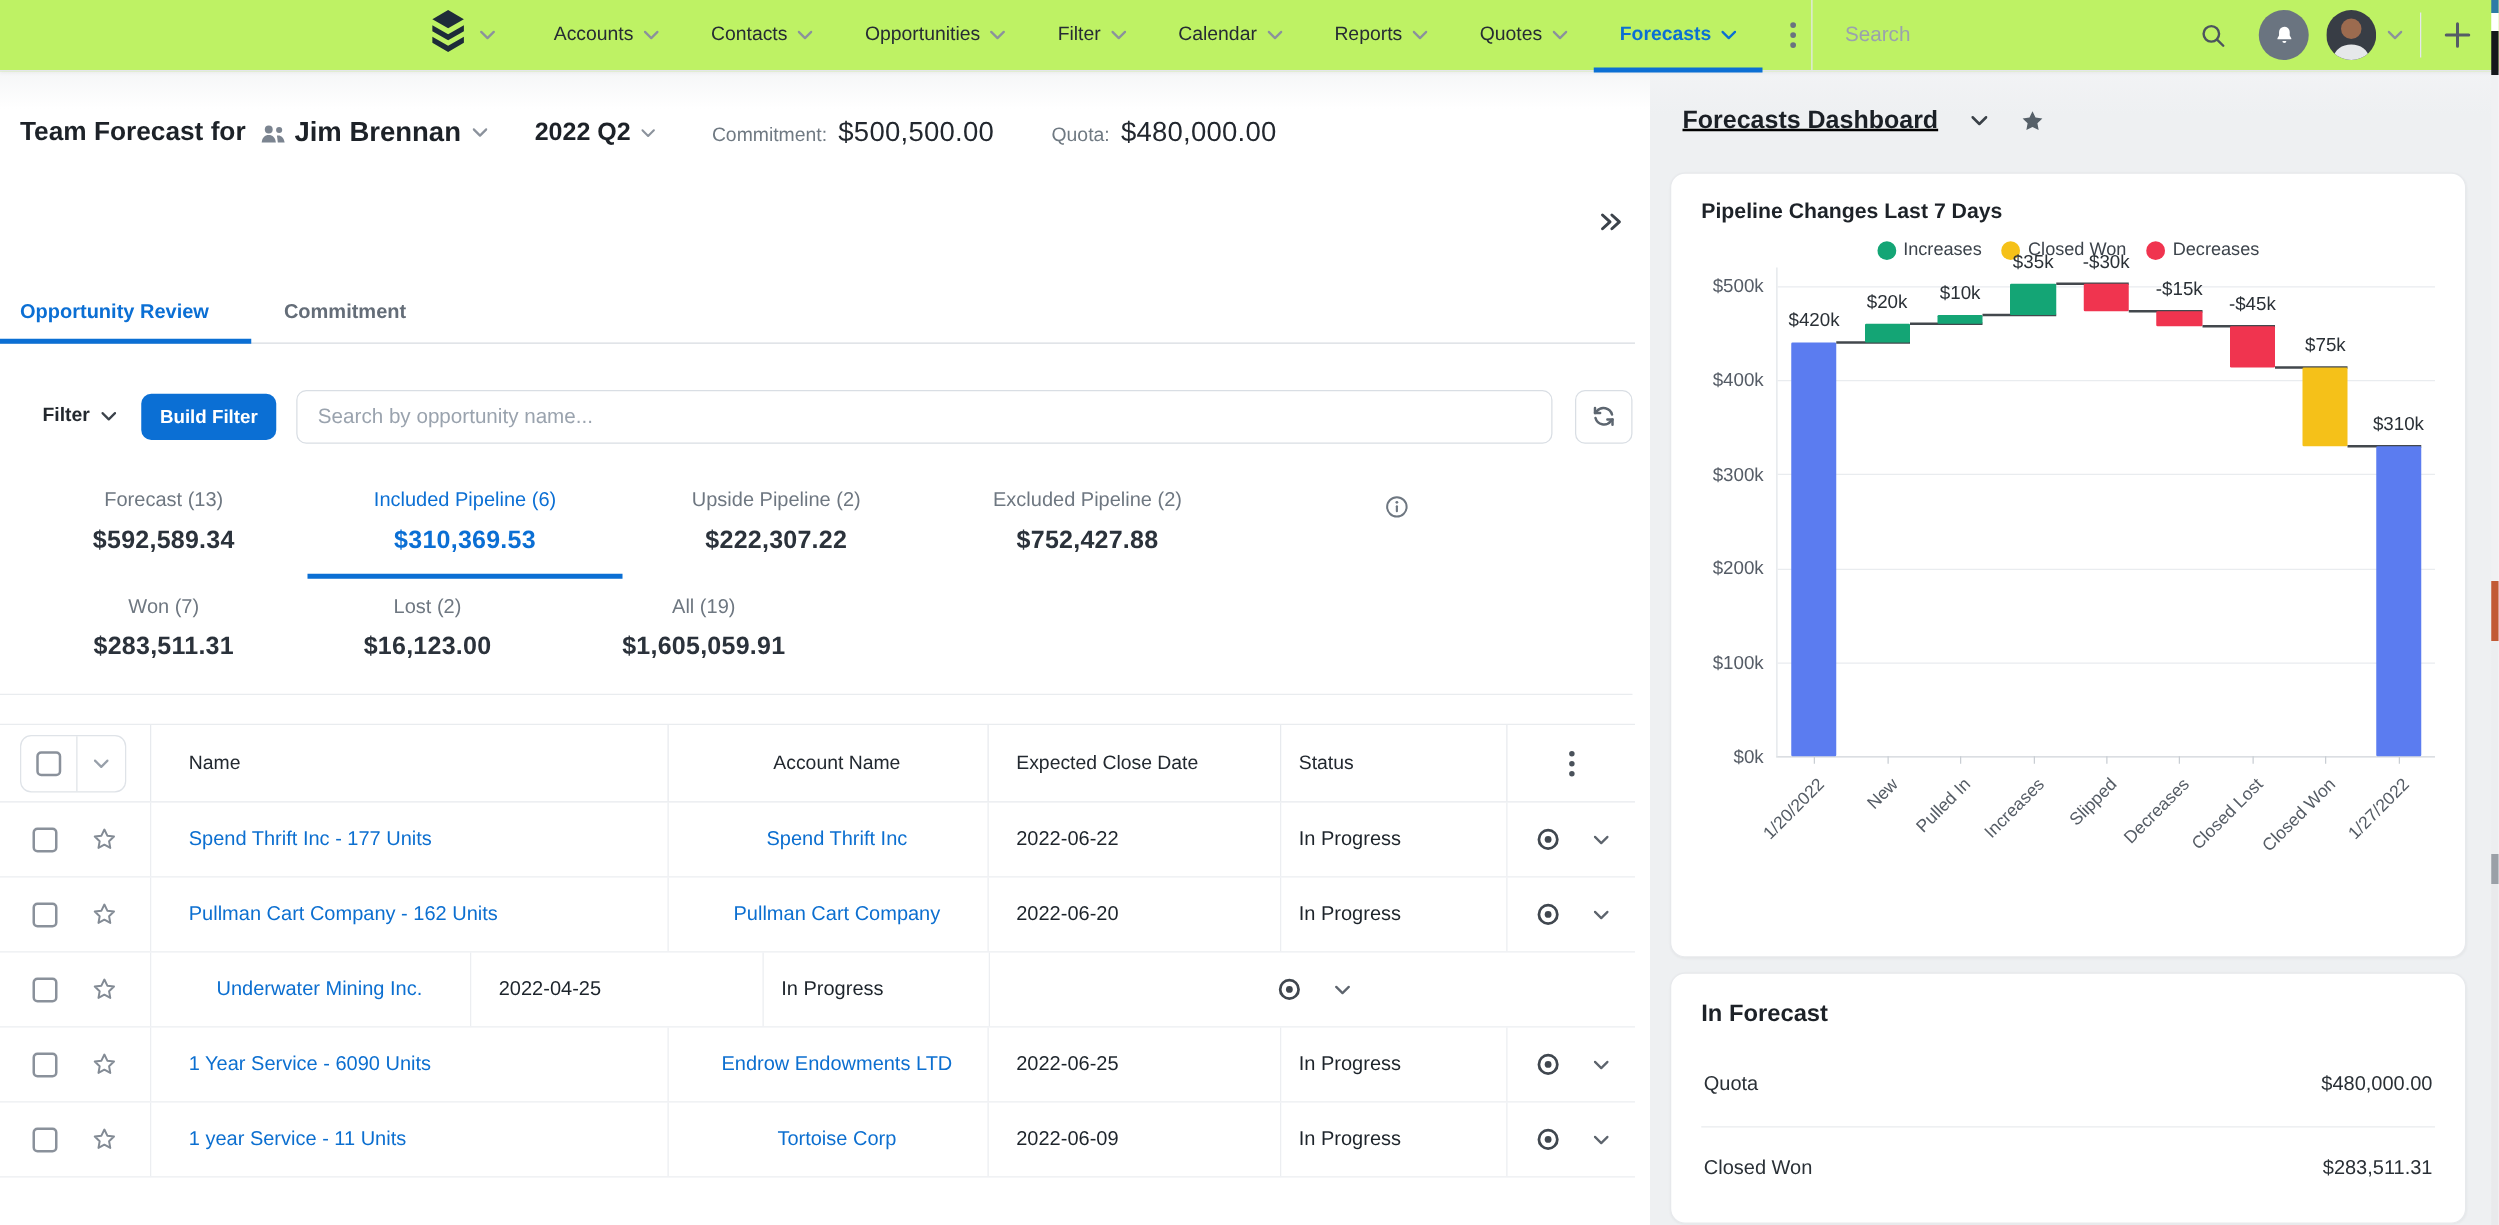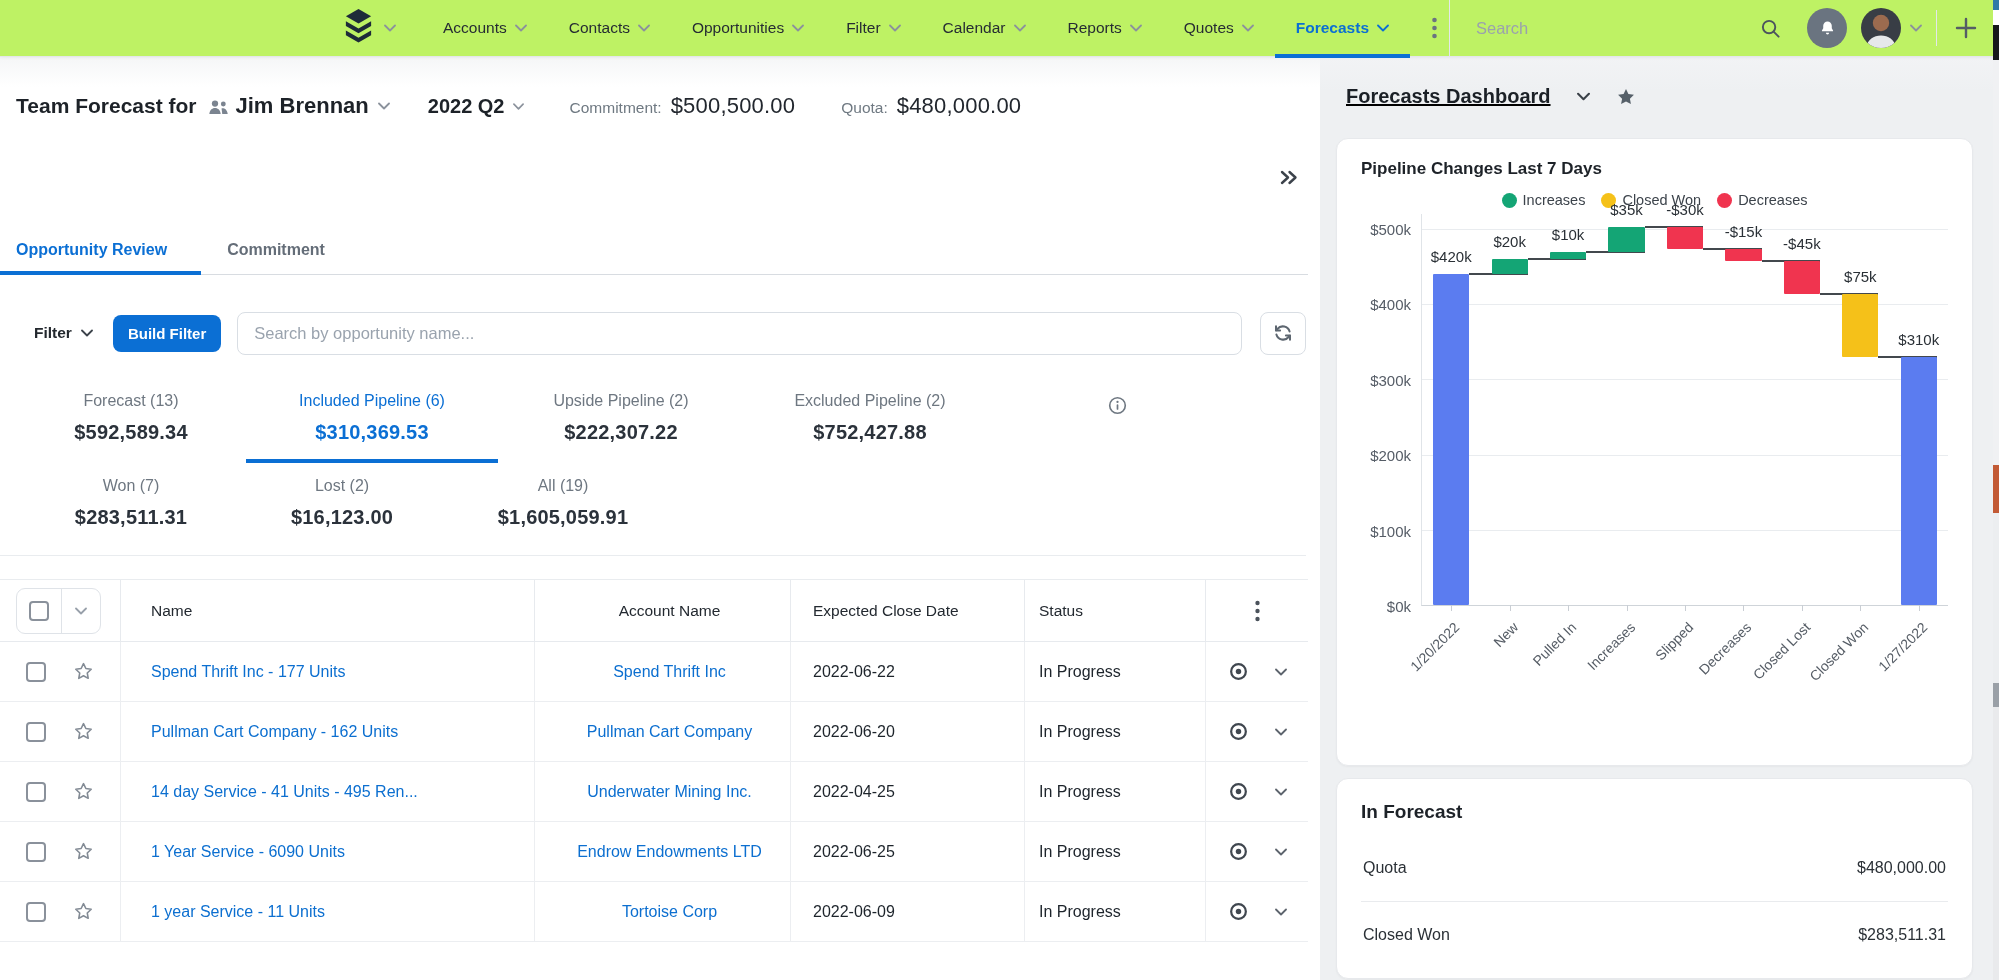--- a/index.html
+++ b/index.html
@@ -501,23 +501,20 @@
               </div>
             </div>
             <div class="trow">
               <div class="col col-check" style="padding-left:26px">
                 <div class="checkbox"></div>
                 <span class="row-star">
                   <svg width="21" height="21" viewBox="0 0 24 24" fill="none" stroke="#838b95" stroke-width="1.8" stroke-linejoin="round">
                     <path d="M12 3l2.7 5.6 6.1.8-4.5 4.3 1.1 6.1L12 16.9l-5.4 2.9 1.1-6.1-4.5-4.3 6.1-.8z"></path>
                   </svg>
                 </span>
-              </div>
-              <div class="col col-name">
-                <a class="cell-link">14 day Service - 41 Units - 495 Ren...</a>
               </div>
               <div class="col col-account">
                 <a class="cell-link">Underwater Mining Inc.</a>
               </div>
               <div class="col col-date">
                 <span class="cell-text">2022-04-25</span>
               </div>
               <div class="col col-status">
                 <span class="cell-text">In Progress</span>
               </div>

